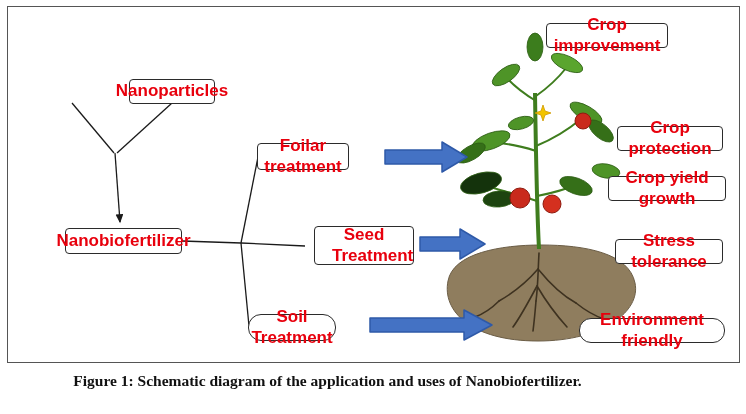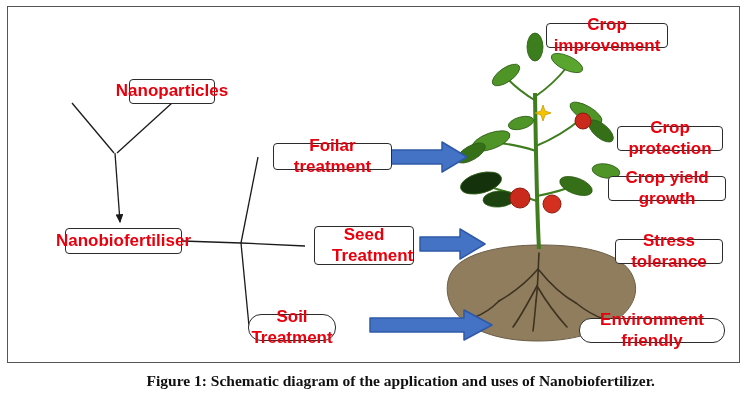--- a/index.html
+++ b/index.html
@@ -13,21 +13,21 @@
   }
   .layer { position:absolute; left:0; top:0; width:731px; height:355px; }
   .node {
     position:absolute; background:#ffffff; border:1.5px solid #2b2b2b;
     border-radius:4px; color:#e8000d; font-weight:bold; font-size:17px;
     display:flex; align-items:center; justify-content:center;
     text-align:center; line-height:1.2; box-sizing:border-box; padding:2px 4px;
   }
   .node--seed span { display:inline-block; max-width:64px; }
   .caption {
-    position:absolute; left:0; top:372px; width:655px; text-align:right;
+    position:absolute; left:0; top:372px; width:655px; text-align:center;
     font-family:"Liberation Serif", serif; font-weight:bold;
     font-size:15.5px; color:#111111;
   }
 </style>
 </head>
 <body>
 
 <div class="canvas">
   <div class="frame">
 
@@ -102,24 +102,24 @@
         <path d="M377,143 H434 V135 L459,150 L434,165 V157 H377 Z"></path>
         <path d="M412,230 H452 V222 L477,237 L452,252 V244 H412 Z"></path>
         <path d="M362,311 H456 V303 L484,318 L456,333 V325 H362 Z"></path>
       </g>
     </svg>
 
     <div class="node" style="left:121px; top:72px; width:86px; height:25px;">
       <span>Nanoparticles</span>
     </div>
     <div class="node" style="left:57px; top:221px; width:117px; height:26px;">
-      <span>Nanobiofertiliser</span>
+      <span>Nanobiofertilizer</span>
     </div>
 
-    <div class="node" style="left:249px; top:136px; width:119px; height:27px;margin-left:16px;">
+    <div class="node" style="left:249px; top:136px; width:92px; height:27px;">
       <span>Foilar treatment</span>
     </div>
     <div class="node node--seed" style="left:306px; top:219px; width:100px; height:39px;">
       <span>Seed Treatment</span>
     </div>
     <div class="node" style="left:240px; top:307px; width:88px; height:27px;border-radius:13px;">
       <span>Soil Treatment</span>
     </div>
 
     <div class="node" style="left:538px; top:16px; width:122px; height:25px;">

